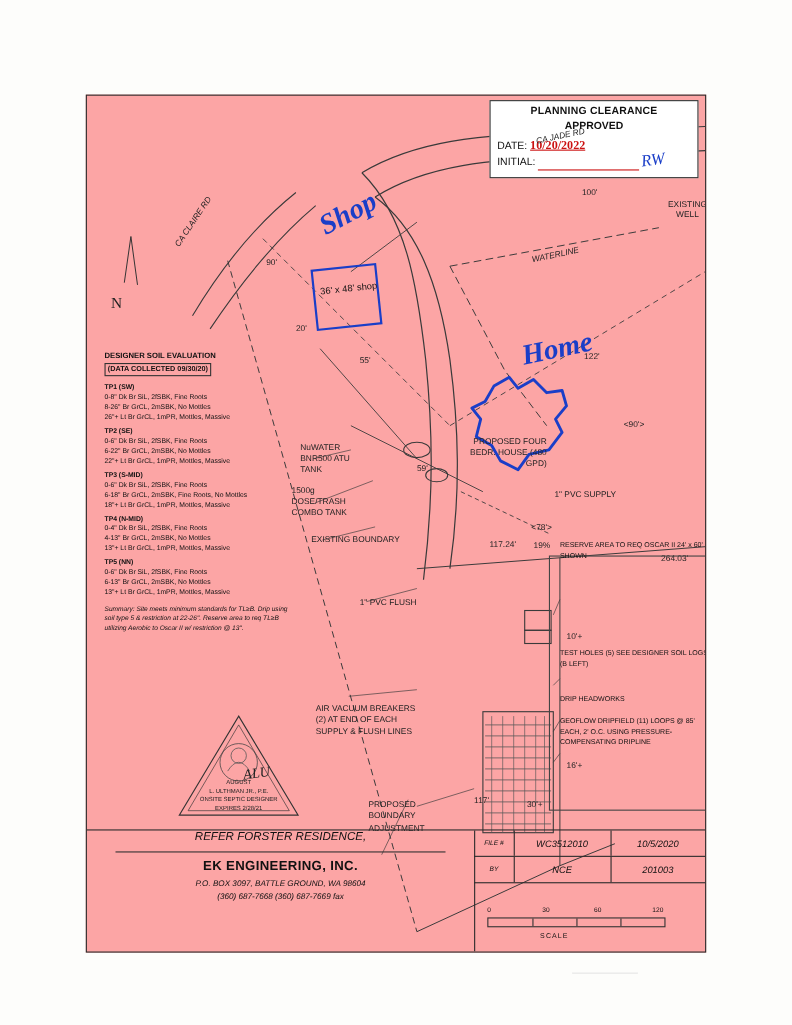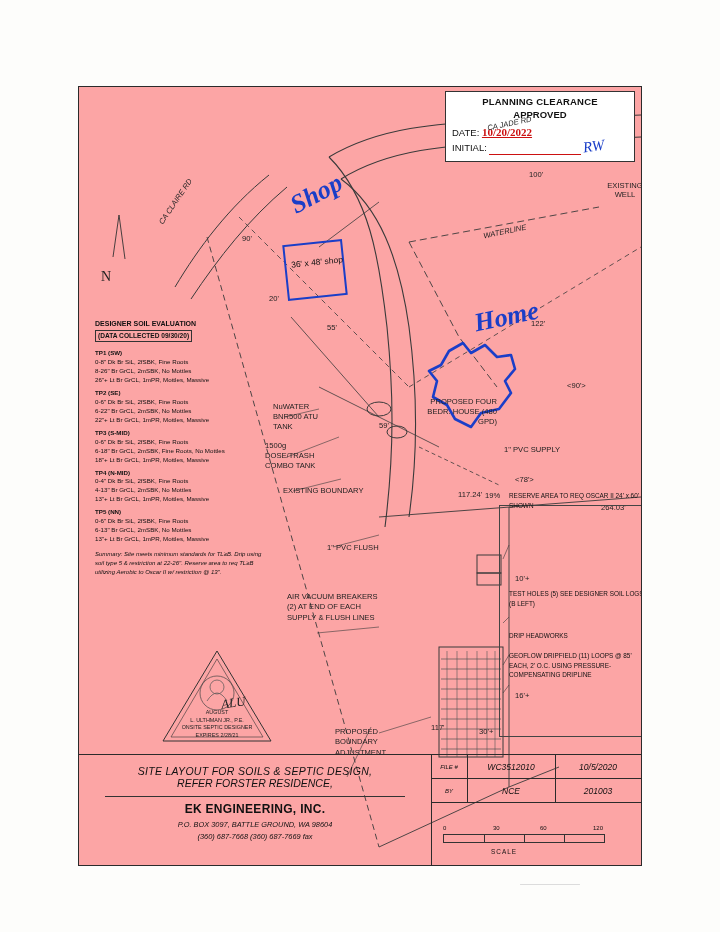--- a/index.html
+++ b/index.html
@@ -251,37 +251,37 @@
       <div class="lbl" style="left:22px;top:182px;font-size:14px;font-family:'Liberation Serif',serif;">N</div>
 
       <div class="lbl" style="left:163px;top:147px;">90'</div>
       <div class="lbl" style="left:190px;top:207px;">20'</div>
       <div class="lbl" style="left:248px;top:236px;">55'</div>
       <div class="lbl" style="left:300px;top:334px;">59'</div>
       <div class="lbl" style="left:452px;top:232px;">122'</div>
 
       <div class="lbl" style="left:450px;top:83px;">100'</div>
       <div class="lbl" style="left:488px;top:294px;">&lt;90'&gt;</div>
-      <div class="lbl" style="left:436px;top:388px;">&lt;78'&gt;</div>
-      <div class="lbl" style="left:379px;top:403px;">117.24'</div>
+      <div class="lbl" style="left:404px;top:388px;">&lt;78'&gt;</div>
+      <div class="lbl" style="left:366px;top:403px;">117.24'</div>
       <div class="lbl" style="left:406px;top:404px;">19%</div>
       <div class="lbl" style="left:522px;top:416px;">264.03'</div>
 
       <div class="lbl" style="left:436px;top:487px;">10'+</div>
       <div class="lbl" style="left:436px;top:604px;">16'+</div>
       <div class="lbl" style="left:400px;top:640px;">30'+</div>
       <div class="lbl" style="left:352px;top:636px;">117'</div>
 
       <div class="lbl" style="left:348px;top:310px;width:70px;white-space:normal;line-height:1.3;text-align:right;">PROPOSED FOUR BEDR. HOUSE (480 GPD)</div>
       <div class="lbl" style="left:194px;top:315px;width:60px;white-space:normal;line-height:1.3;">NuWATER BNR500 ATU TANK</div>
       <div class="lbl" style="left:186px;top:354px;width:64px;white-space:normal;line-height:1.3;">1500g DOSE/TRASH COMBO TANK</div>
       <div class="lbl" style="left:204px;top:399px;">EXISTING BOUNDARY</div>
       <div class="lbl" style="left:248px;top:456px;">1" PVC FLUSH</div>
       <div class="lbl" style="left:425px;top:358px;">1" PVC SUPPLY</div>
-      <div class="lbl" style="left:208px;top:505px;width:96px;white-space:normal;line-height:1.35;">AIR VACUUM BREAKERS (2) AT END OF EACH SUPPLY &amp; FLUSH LINES</div>
+      <div class="lbl" style="left:208px;top:552px;width:96px;white-space:normal;line-height:1.35;">AIR VACUUM BREAKERS (2) AT END OF EACH SUPPLY &amp; FLUSH LINES</div>
       <div class="lbl" style="left:256px;top:640px;width:66px;white-space:normal;line-height:1.35;">PROPOSED BOUNDARY ADJUSTMENT</div>
 
       <div class="reserve-box"></div>
 
       <div class="rnotes">
         <div class="blk">RESERVE AREA TO REQ OSCAR II 24' x 60' SHOWN</div>
         <div class="blk" style="margin-top:78px;">TEST HOLES (5) SEE DESIGNER SOIL LOGS (B LEFT)</div>
         <div class="blk" style="margin-top:22px;">DRIP HEADWORKS</div>
         <div class="blk">GEOFLOW DRIPFIELD (11) LOOPS @ 85' EACH, 2' O.C. USING PRESSURE-COMPENSATING DRIPLINE</div>
       </div>
@@ -336,21 +336,20 @@
           <div>AUGUST</div>
           <div>L. ULTHMAN JR., P.E.</div>
           <div>ONSITE SEPTIC DESIGNER</div>
           <div>EXPIRES 2/28/21</div>
         </div>
         <div class="sig">ALU</div>
       </div>
 
       <div class="titleblock">
         <div class="tb-left">
-          <div class="l1">SITE LAYOUT FOR SOILS &amp; SEPTIC DESIGN,</div>
           <div class="l2">REFER FORSTER RESIDENCE,</div>
           <div class="hr"></div>
           <div class="co">EK ENGINEERING, INC.</div>
           <div class="addr">P.O. BOX 3097, BATTLE GROUND, WA 98604</div>
           <div class="addr" style="margin-top:1px;">(360) 687-7668   (360) 687-7669 fax</div>
         </div>
         <div class="tb-right">
           <div class="tb-row">
             <div class="tb-cell c1">FILE #</div>
             <div class="tb-cell c2">WC3512010</div>

